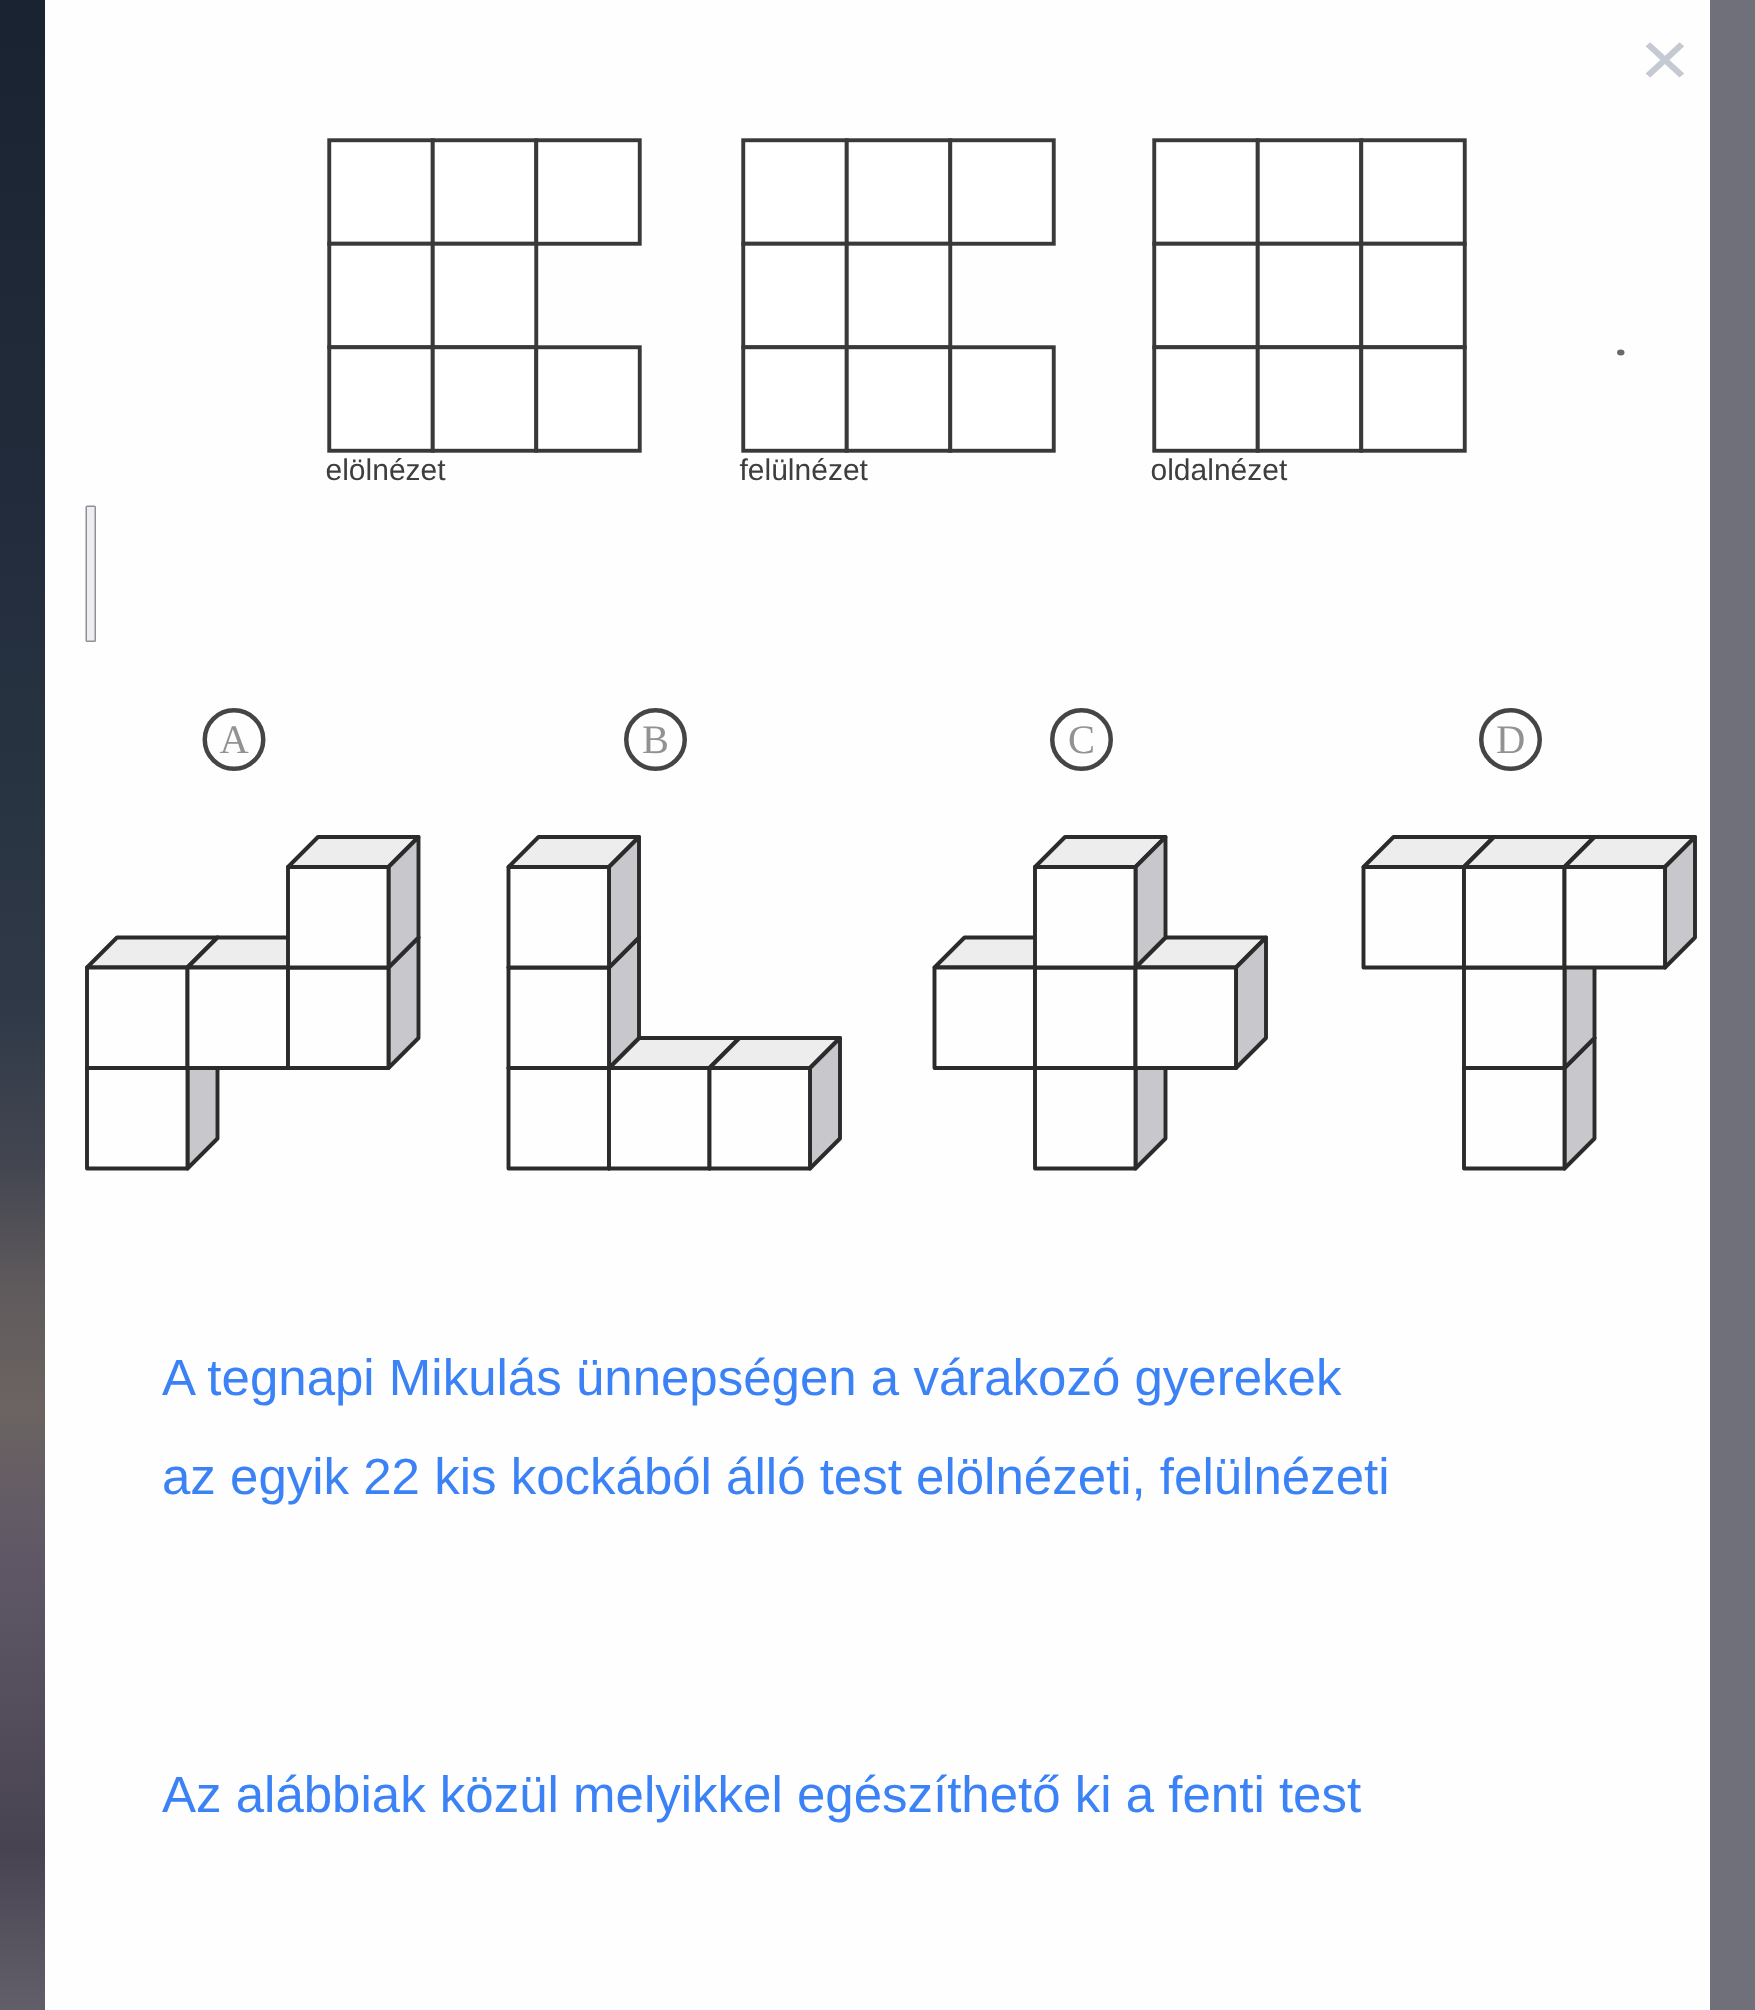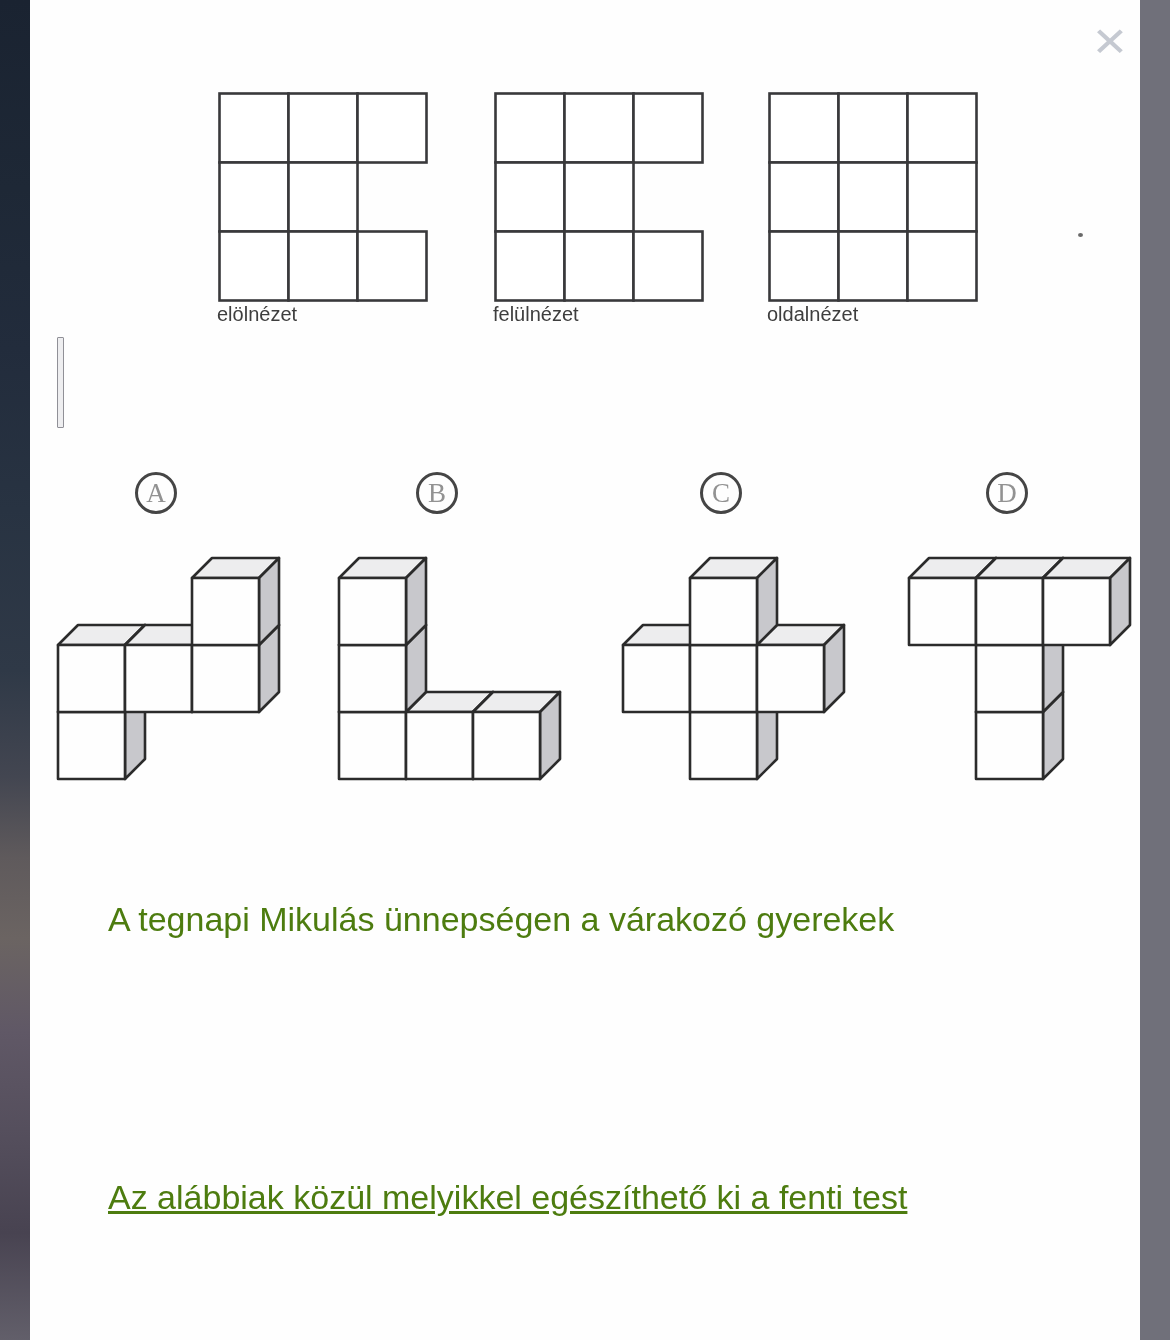--- a/index.html
+++ b/index.html
@@ -28,24 +28,24 @@
   .stray-dot{position:absolute;left:1048px;top:233px;width:5px;height:4px;
     background:#4f4f4f;border-radius:50%;opacity:.85;}
 
   .option{position:absolute;top:470px;width:228px;height:318px;cursor:pointer;}
   .badge{position:absolute;left:80px;top:2px;width:42px;height:42px;border-radius:50%;
     border:3px solid #454545;box-sizing:border-box;display:flex;align-items:center;
     justify-content:center;font-family:"Liberation Serif",serif;font-size:27px;
     color:#929292;background:#fefefe;}
   .cubes-svg{position:absolute;left:0;top:84px;}
 
-  .question{position:absolute;left:78px;width:1010px;color:#4d7c0f;
+  .question{position:absolute;left:78px;width:1010px;color:#3b82f6;
     font-size:34px;line-height:66px;}
   .q1{top:886px;}
-  .q2{top:1164px;text-decoration:underline;}
+  .q2{top:1164px;}
 </style>
 </head>
 <body>
 
 <div class="stage">
 
   <div class="bg-left"></div>
   <div class="bg-right" style="background: rgb(112, 112, 122);"></div>
 
   <div class="modal">
@@ -170,19 +170,20 @@
           <polygon points="137,24 157,4 157,71 137,91" fill="#c8c8cc" stroke="#2b2b2b" stroke-width="2.6" stroke-linejoin="round"></polygon>
           <polygon points="70,24 137,24 137,91 70,91" fill="#fefefe" stroke="#2b2b2b" stroke-width="2.6" stroke-linejoin="round"></polygon>
           <polygon points="137,24 157,4 224,4 204,24" fill="#ededee" stroke="#2b2b2b" stroke-width="2.6" stroke-linejoin="round"></polygon>
           <polygon points="204,24 224,4 224,71 204,91" fill="#c8c8cc" stroke="#2b2b2b" stroke-width="2.6" stroke-linejoin="round"></polygon>
           <polygon points="137,24 204,24 204,91 137,91" fill="#fefefe" stroke="#2b2b2b" stroke-width="2.6" stroke-linejoin="round"></polygon>
         </svg>
     </div>
 
     <div class="question q1">
       <div>A tegnapi Mikulás ünnepségen a várakozó gyerekek</div>
+      <div>az egyik 22 kis kockából álló test elölnézeti, felülnézeti</div>
     </div>
     <div class="question q2">
       <div>Az alábbiak közül melyikkel egészíthető ki a fenti test</div>
     </div>
 
   </div>
 </div>
 
 </body></html>

